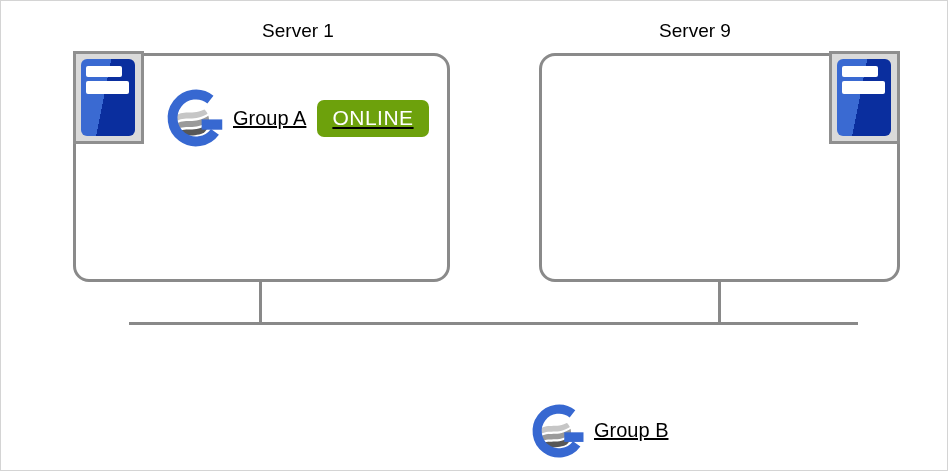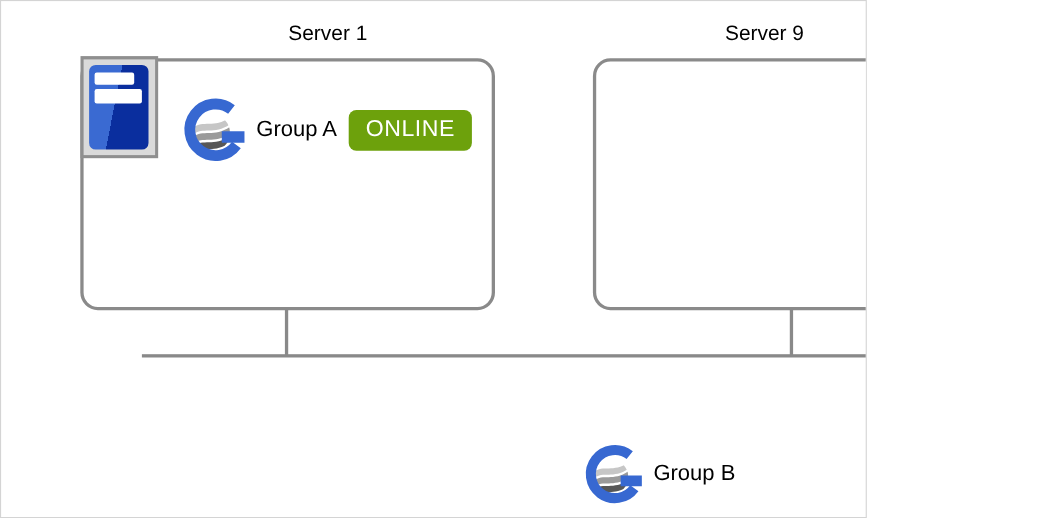--- a/index.html
+++ b/index.html
@@ -1,21 +1,21 @@
 <!DOCTYPE html>
 <html><head>
 <meta charset="utf-8">
 <style>
   * { margin: 0; padding: 0; box-sizing: border-box; }
   html, body { background: #fff; }
   body { font-family: "Liberation Sans", sans-serif; }
 
   .canvas {
     position: relative;
-    width: 788px;
+    width: 948px;
     height: 471px;
     background: #ffffff;
     border: 1px solid #d4d4d4;
     overflow: hidden;
   }
 
   .server-label {
     position: absolute;
     top: 19px;
     width: 150px;
@@ -46,20 +46,21 @@
     z-index: 3;
   }
   .server-icon.s1 { left: 72px; }
   .server-icon.s2 { left: 828px; }
 
   .group-row {
     position: absolute;
     display: flex;
     align-items: center;
     z-index: 2;
+    text-decoration: underline;
   }
   .group-row.a { left: 165px; top: 87px; height: 60px; }
   .group-row.b { left: 530px; top: 401px; height: 57px; }
 
   .group-icon { flex: 0 0 auto; }
   .group-row.a .group-icon { width: 60px; height: 60px; }
   .group-row.b .group-icon { width: 56px; height: 56px; }
 
   .group-name {
     font-size: 20px;

